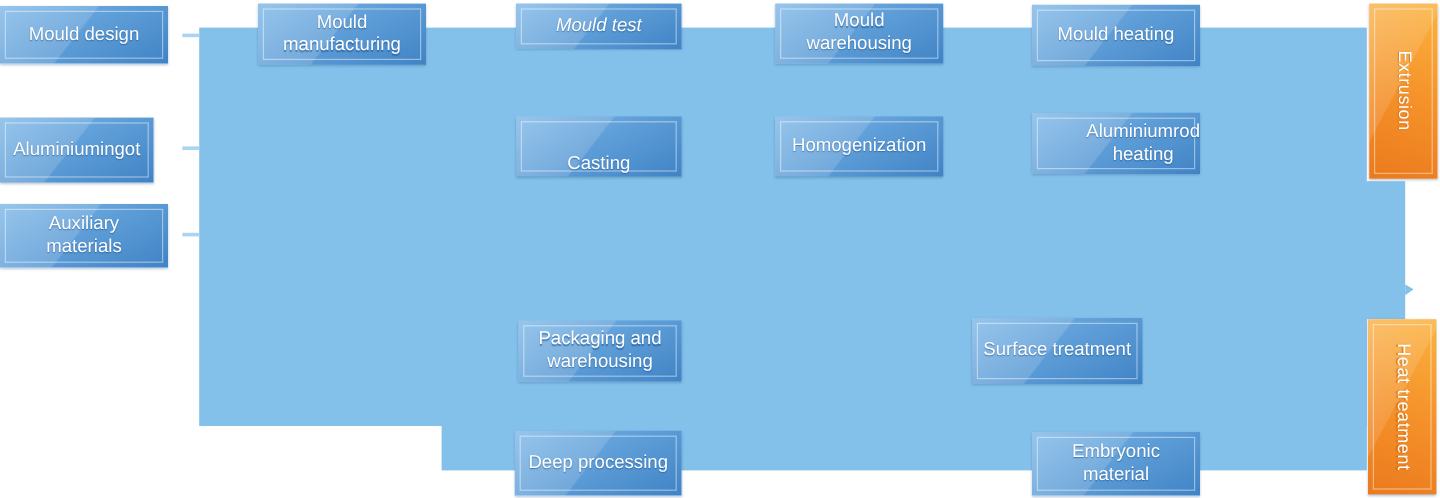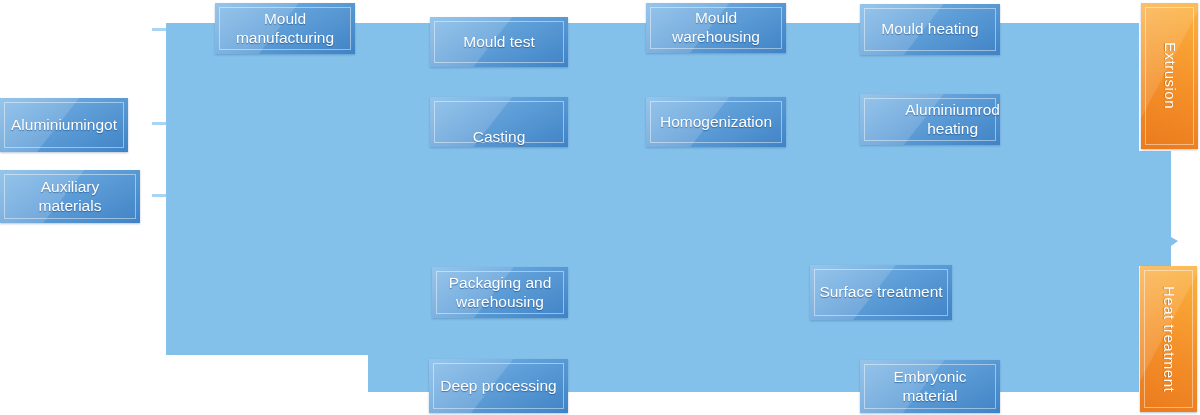--- a/index.html
+++ b/index.html
@@ -60,21 +60,21 @@
   .stage::before {
     background:linear-gradient(118deg, rgba(255,255,255,0.25) 0%, rgba(255,255,255,0.12) 45%, rgba(255,255,255,0) 46%);
   }
   .stage .label { writing-mode:vertical-rl; letter-spacing:0.5px; }
 
   
   .n-mould-design        { left:0px;    top:5px;   width:140px; height:48px; }
   .n-aluminiumingot      { left:0px;    top:98px;  width:128px; height:54px; }
   .n-auxiliary           { left:0px;    top:170px; width:140px; height:53px; }
   .n-mould-manufacturing { left:215px;  top:3px;   width:140px; height:51px; }
-  .n-mould-test          { left:430px;  top:17px;   width:138px; height:50px; }
+  .n-mould-test          { left:430px;  top:3px;   width:138px; height:38px;font-style:italic; }
   .n-casting             { left:430px;  top:97px;  width:138px; height:50px;align-items:flex-end; }
   .n-packaging           { left:432px;  top:267px; width:136px; height:51px; }
   .n-deep-processing     { left:429px;  top:359px; width:139px; height:54px; }
   .n-mould-warehousing   { left:646px;  top:3px;   width:140px; height:50px; }
   .n-homogenization      { left:646px;  top:97px;  width:140px; height:50px; }
   .n-mould-heating       { left:860px;  top:4px;   width:140px; height:51px; }
   .n-aluminiumrod        { left:860px;  top:94px;  width:140px; height:51px;justify-content:flex-end; }
   .n-surface             { left:810px;  top:265px; width:142px; height:55px; }
   .n-embryonic           { left:860px;  top:360px; width:140px; height:53px; }
   .n-extrusion           { left:1141px; top:3px;   width:57px;  height:146px; }
@@ -87,20 +87,23 @@
 
   <div class="bg bg-a"></div>
   <div class="bg bg-b"></div>
   <div class="bg bg-c"></div>
   <div class="tip"></div>
 
   <div class="dash dash-1"></div>
   <div class="dash dash-2"></div>
   <div class="dash dash-3"></div>
 
+  <div class="node n-mould-design">
+    <span class="label">Mould design</span>
+  </div>
   <div class="node n-aluminiumingot">
     <span class="label">Aluminiumingot</span>
   </div>
   <div class="node n-auxiliary">
     <span class="label">Auxiliary
 materials</span>
   </div>
   <div class="node n-mould-manufacturing">
     <span class="label">Mould
 manufacturing</span>

